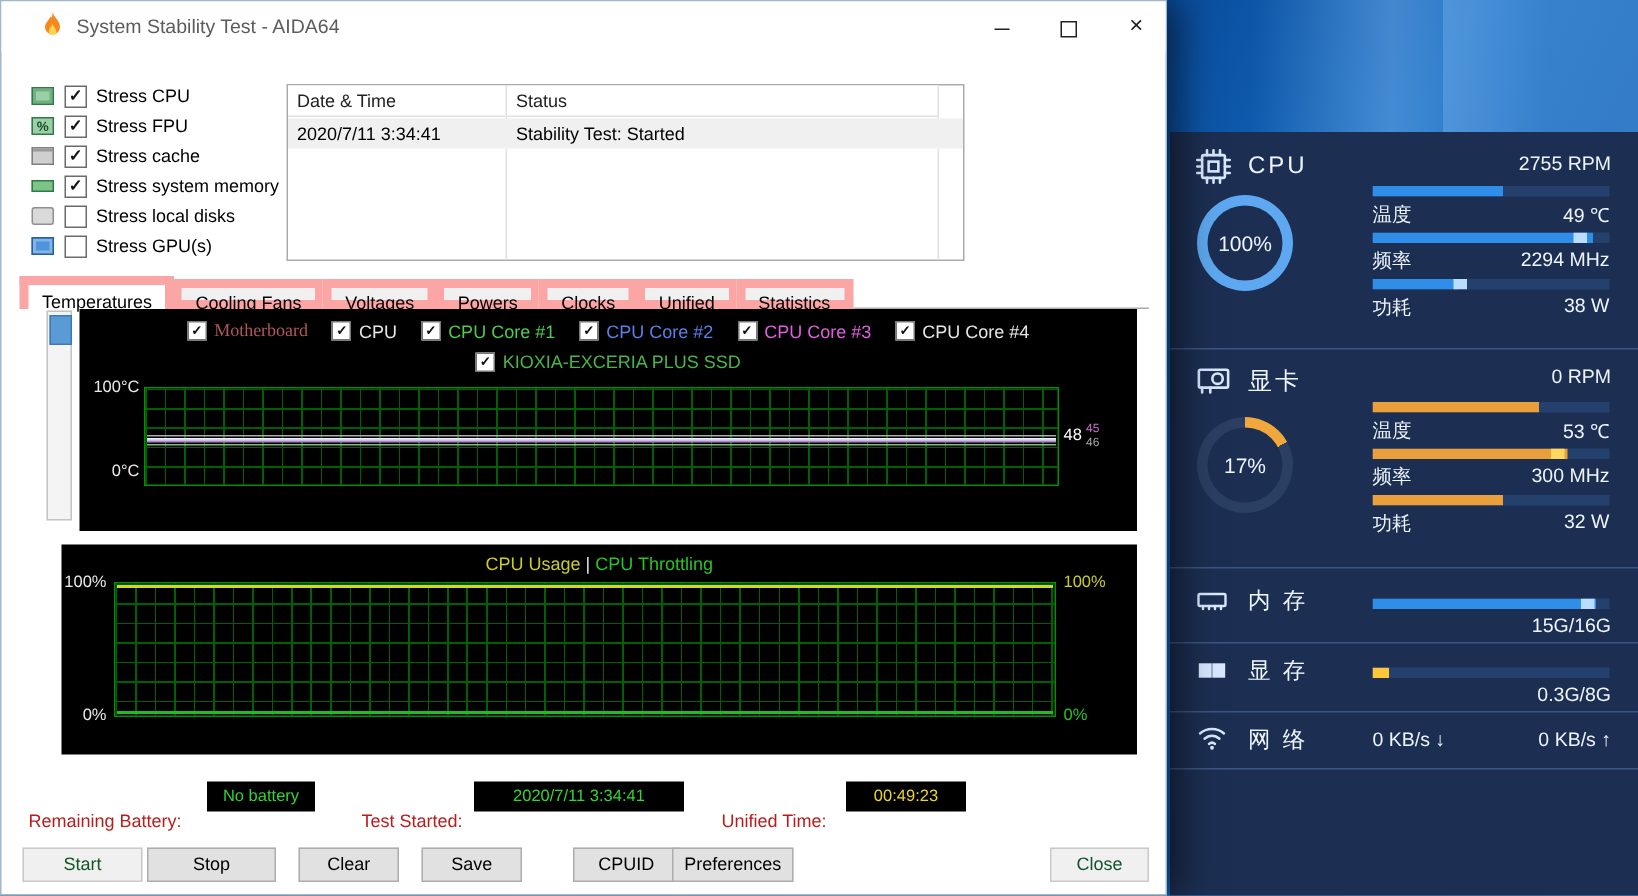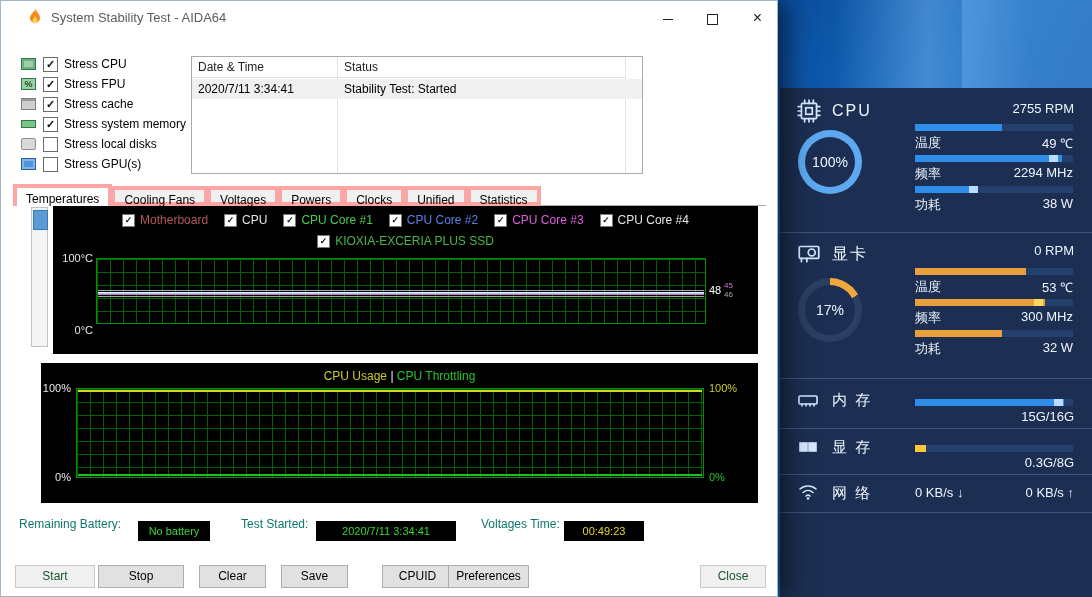--- a/index.html
+++ b/index.html
@@ -34,21 +34,21 @@
       box-sizing:content-box;font:bold 11px/13px "Liberation Sans",sans-serif;text-align:center;color:#111}
   .slabel2{position:absolute;left:43px;top:2px;font-size:12px;color:#000;white-space:nowrap}
   
   .logtable{position:absolute;left:190px;top:55px;width:452px;height:118px;border:1px solid #ababab;background:#fff;box-sizing:border-box}
   .th{position:absolute;top:0;height:21px;line-height:21px;padding-left:6px;font-size:12px;color:#222;background:#fff;border-bottom:1px solid #e2e2e2;box-sizing:border-box}
   .colsep{position:absolute;top:0;bottom:0;width:1px;background:#e2e2e2}
   .logrow{position:absolute;left:0;top:22px;width:100%;height:20px;background:#f0f0f0}
   .cell{position:absolute;top:0;line-height:20px;font-size:12px;color:#000;white-space:nowrap}
   
   .tabs{position:absolute;left:12px;top:183px;height:22px;display:flex;align-items:flex-end}
-  .tab{height:20px;line-height:20px;padding:0 9px;font-size:12px;background:#f0f0f0;border:4px solid #fca5a5;margin-right:-1px;box-sizing:border-box;white-space:nowrap}
+  .tab{height:20px;line-height:20px;padding:0 9px;font-size:12px;background:#f0f0f0;border:6px solid #fca5a5;margin-right:-1px;box-sizing:border-box;white-space:nowrap}
   .tab.active{height:22px;line-height:22px;background:#fff;border-bottom:none;position:relative;z-index:3}
   .pageline{position:absolute;left:12px;top:204px;width:753px;height:1px;background:#ababab}
   
   .chart{position:absolute;background:#000}
   .c1{left:52px;top:205px;width:705px;height:148px}
   .c2{left:40px;top:362px;width:717px;height:140px}
   .legend{position:absolute;left:0;width:100%;display:flex;justify-content:center;gap:16px;align-items:center}
   .l1{top:7px}.l2{top:28px}
   .litem{display:flex;align-items:center;gap:5px}
   .lcb{width:11px;height:11px;background:#fff;border:1px solid #777;font:bold 9px/11px "Liberation Sans",sans-serif;text-align:center;color:#111;box-sizing:content-box}
@@ -70,21 +70,21 @@
   .tv{position:absolute;font-size:8px}
   .tv1{left:671px;top:75px;color:#d070d0}
   .tv2{left:671px;top:84px;color:#a8a8a8}
   .u-title{position:absolute;top:6px;left:0;width:100%;text-align:center;font-size:12px;color:#e8e8e8}
   .ut-usage{color:#cbcb2a}.ut-thr{color:#27c427}
   .topline{position:absolute;left:1px;right:1px;top:1px;height:2px;background:#d6d628}
   .botline{position:absolute;left:1px;right:1px;bottom:1px;height:2px;background:#22bb22}
   .vslider{position:absolute;left:30px;top:206px;width:17px;height:140px;background:#f4f4f4;border:1px solid #c3c3c3;box-sizing:border-box}
   .vthumb{position:absolute;left:1px;top:2px;width:13px;height:18px;background:#5b9bd5;border:1px solid #3c7ab5}
   
-  .stlabel{position:absolute;top:516px;font-size:12px;color:#0f766e;white-space:nowrap}
+  .stlabel{position:absolute;top:539px;font-size:12px;color:#b91c1c;white-space:nowrap}
   .sbox{position:absolute;top:520px;height:20px;background:#000;text-align:center;font-size:11px;line-height:20px;white-space:nowrap}
   .green{color:#35d435}.yellow{color:#e8d52e}
   
   .btn{position:absolute;top:564px;height:23px;background:#e1e1e1;border:1px solid #adadad;font-size:12px;
        text-align:center;line-height:21px;color:#000;box-sizing:border-box}
   .btn.disabled{color:#14532d;background:#f0f0f0;border-color:#c9c9c9}
   
   .panel{position:absolute;left:780px;top:88px;width:312px;height:509px;background:#1c2f52;color:#eef4fc}
   .sec-div{position:absolute;left:0;width:100%;height:1px;background:rgba(120,160,220,.35)}
   .picon{position:absolute;left:16px}
@@ -294,21 +294,21 @@
     </div>
 
     <div class="vslider">
       <div class="vthumb"></div>
     </div>
 
     <div class="chart c1">
       <div class="legend l1">
         <span class="litem">
             <span class="lcb"><span>✓</span></span>
-            <span class="llabel" style="color: rgb(178, 89, 89);">Motherboard</span>
+            <span class="llabel" style="color: rgb(178, 89, 89); font-family: Liberation Serif, serif;">Motherboard</span>
           </span>
         <span class="litem">
             <span class="lcb"><span>✓</span></span>
             <span class="llabel" style="color: rgb(230, 230, 230);">CPU</span>
           </span>
         <span class="litem">
             <span class="lcb"><span>✓</span></span>
             <span class="llabel" style="color: rgb(78, 203, 78);">CPU Core #1</span>
           </span>
         <span class="litem">
@@ -324,21 +324,21 @@
             <span class="llabel" style="color: rgb(230, 230, 230);">CPU Core #4</span>
           </span>
       </div>
       <div class="legend l2">
         <span class="litem">
             <span class="lcb"><span>✓</span></span>
             <span class="llabel" style="color: rgb(73, 182, 73);">KIOXIA-EXCERIA PLUS SSD</span>
           </span>
       </div>
       <span class="axl axr" style="left:6px;top:46px">100°C</span>
-      <span class="axl axr" style="left:6px;top:118px">0°C</span>
+      <span class="axl axr" style="left:6px;top:102px">0°C</span>
       <div class="plot p1">
         <div class="trace tr1"></div>
         <div class="trace tr2"></div>
         <div class="trace tr3"></div>
         <div class="trace tr4"></div>
         <div class="trace tr5"></div>
       </div>
       <span class="curval">48</span>
       <span class="tv tv1">45</span>
       <span class="tv tv2">46</span>
@@ -357,21 +357,21 @@
         <div class="botline"></div>
       </div>
       <span class="axl" style="left:668px;top:19px;color:#cbcb2a">100%</span>
       <span class="axl" style="left:668px;top:108px;color:#27c427">0%</span>
     </div>
 
     <span class="stlabel" style="left:18px">Remaining Battery:</span>
     <span class="sbox green" style="left:137px;width:72px">No battery</span>
     <span class="stlabel" style="left:240px">Test Started:</span>
     <span class="sbox green" style="left:315px;width:140px">2020/7/11 3:34:41</span>
-    <span class="stlabel" style="left:480px">Voltages Time:</span>
+    <span class="stlabel" style="left:480px">Unified Time:</span>
     <span class="sbox yellow" style="left:563px;width:80px">00:49:23</span>
 
     <div class="btn disabled" style="left:14px;width:80px">Start</div>
     <div class="btn" style="left:97px;width:86px">Stop</div>
     <div class="btn" style="left:198px;width:67px">Clear</div>
     <div class="btn" style="left:280px;width:67px">Save</div>
     <div class="btn" style="left:381px;width:71px">CPUID</div>
     <div class="btn" style="left:447px;width:81px">Preferences</div>
     <div class="btn disabled" style="left:699px;width:66px">Close</div>
   </div>

